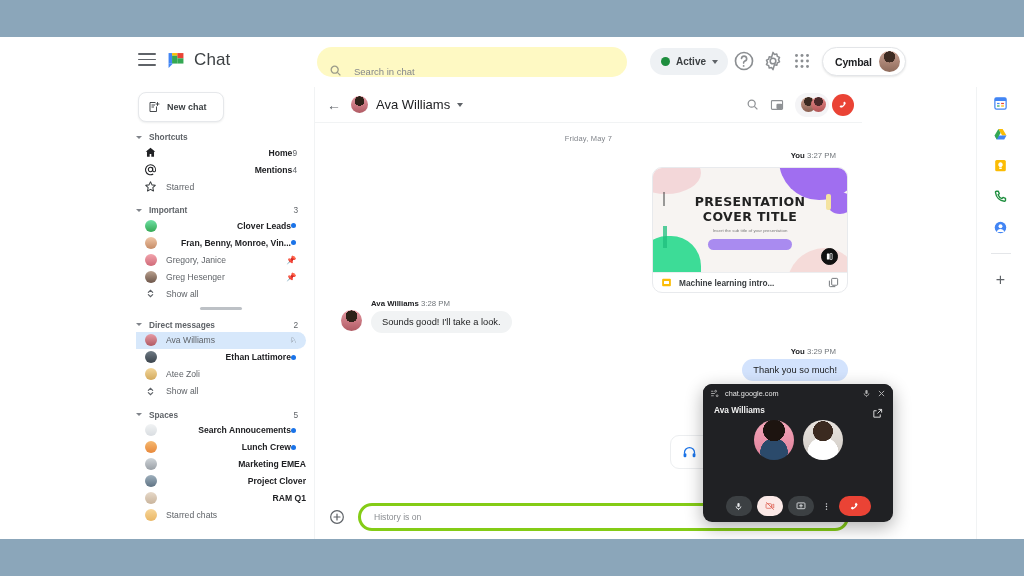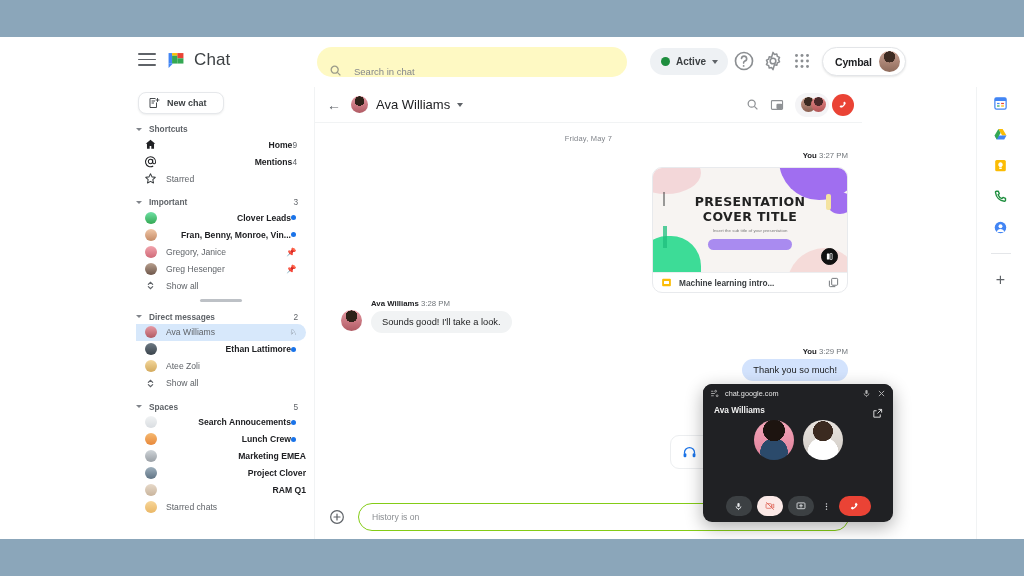--- a/index.html
+++ b/index.html
@@ -80,21 +80,21 @@
     border-radius: 50%; background-size: cover; flex: none;
     background-position: center;
   }
 
   
   .sidebar {
     position: absolute; left: 128px; top: 50px;
     width: 186px; height: 452px; background: #fff;
   }
   .newchat {
-    margin: 5px 0 0 10px; width: 86px; height: 22px;
+    margin: 5px 0 0 10px; width: 86px; height: 30px;
     border-radius: 8px; border: 1px solid #e6e8eb; background: #fff;
     display: flex; align-items: center; gap: 7px; padding-left: 9px;
     cursor: pointer; box-shadow: 0 1px 2px rgba(60,64,67,.09);
   }
   .newchat .lbl { font-size: 9px; color: #3c4043; font-weight: 600; }
   .sect {
     display: flex; align-items: center; margin: 10px 0 2px 8px;
     width: 170px; cursor: pointer;
   }
   .sect .tri {
@@ -154,21 +154,21 @@
     display: flex; align-items: center; justify-content: center; cursor: pointer;
   }
   .msgarea { position: relative; height: 382px; overflow: hidden; }
   .datediv {
     text-align: center; font-size: 7.5px; color: #80848a;
     margin-top: 11px; letter-spacing: .2px;
   }
   .msg-right { display: flex; flex-direction: column; align-items: flex-end;
                padding-right: 14px; }
   .msg-left { display: flex; padding-left: 26px; }
-  .meta { font-size: 7.8px; color: #70757a; margin: 8px 0 3px 0; }
+  .meta { font-size: 7.8px; color: #70757a; margin: 8px 12px 3px 0; }
   .meta b { color: #202124; font-weight: 700; }
   .bub-out {
     background: #d3e3fd; color: #1b1c1d; border-radius: 13px;
     padding: 6px 11px; font-size: 9.3px; max-width: 220px;
   }
   .bub-in {
     background: #f1f3f4; color: #1b1c1d; border-radius: 13px;
     padding: 6px 11px; font-size: 9.3px;
   }
   .card {
@@ -215,21 +215,21 @@
   }
   .huddle .t1 { font-size: 9px; color: #3c4043; }
   .huddle .t2 { font-size: 6.5px; color: #80848a; }
   .composer {
     position: absolute; left: 0; bottom: 0; width: 548px; height: 44px;
     display: flex; align-items: center; padding: 0 14px;
   }
   .plus-btn { width: 16px; height: 16px; cursor: pointer; flex: none; }
   .compose-box {
     margin-left: 13px; flex: 1; height: 28px; border-radius: 15px;
-    border: 1px solid #84cc16; display: flex; align-items: center;
+    border: 3px solid #84cc16; display: flex; align-items: center;
     padding-left: 13px; cursor: text;
   }
   .compose-box .ph { font-size: 8.6px; color: #8a8d91; }
 
   
   .rail {
     position: absolute; right: 0; top: 50px; width: 48px; height: 452px;
     background: #fff; display: flex; flex-direction: column;
     align-items: center; padding-top: 9px; gap: 16px;
     border-left: 1px solid #f1f3f4;

